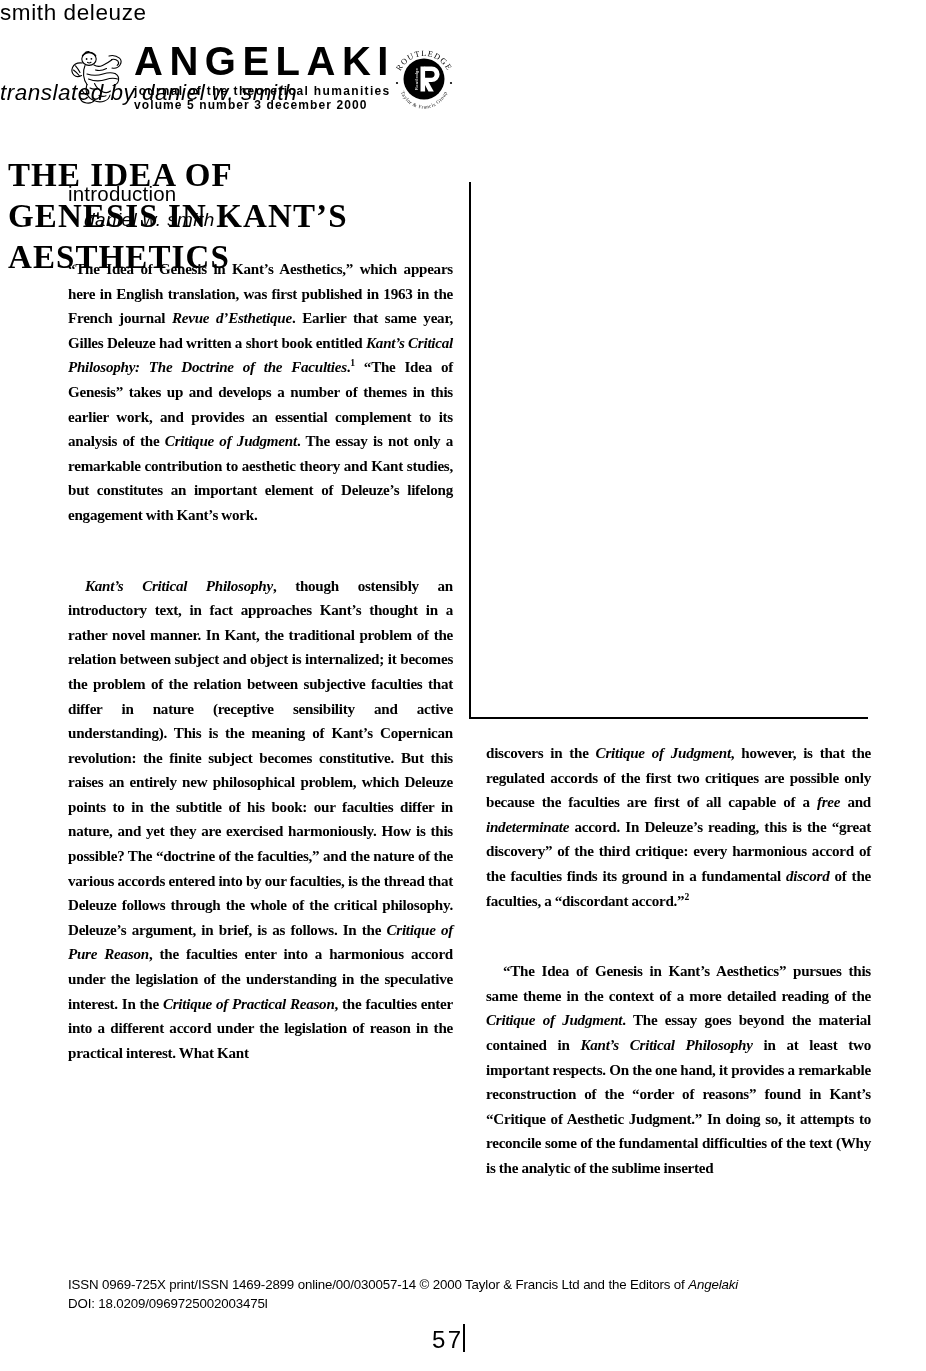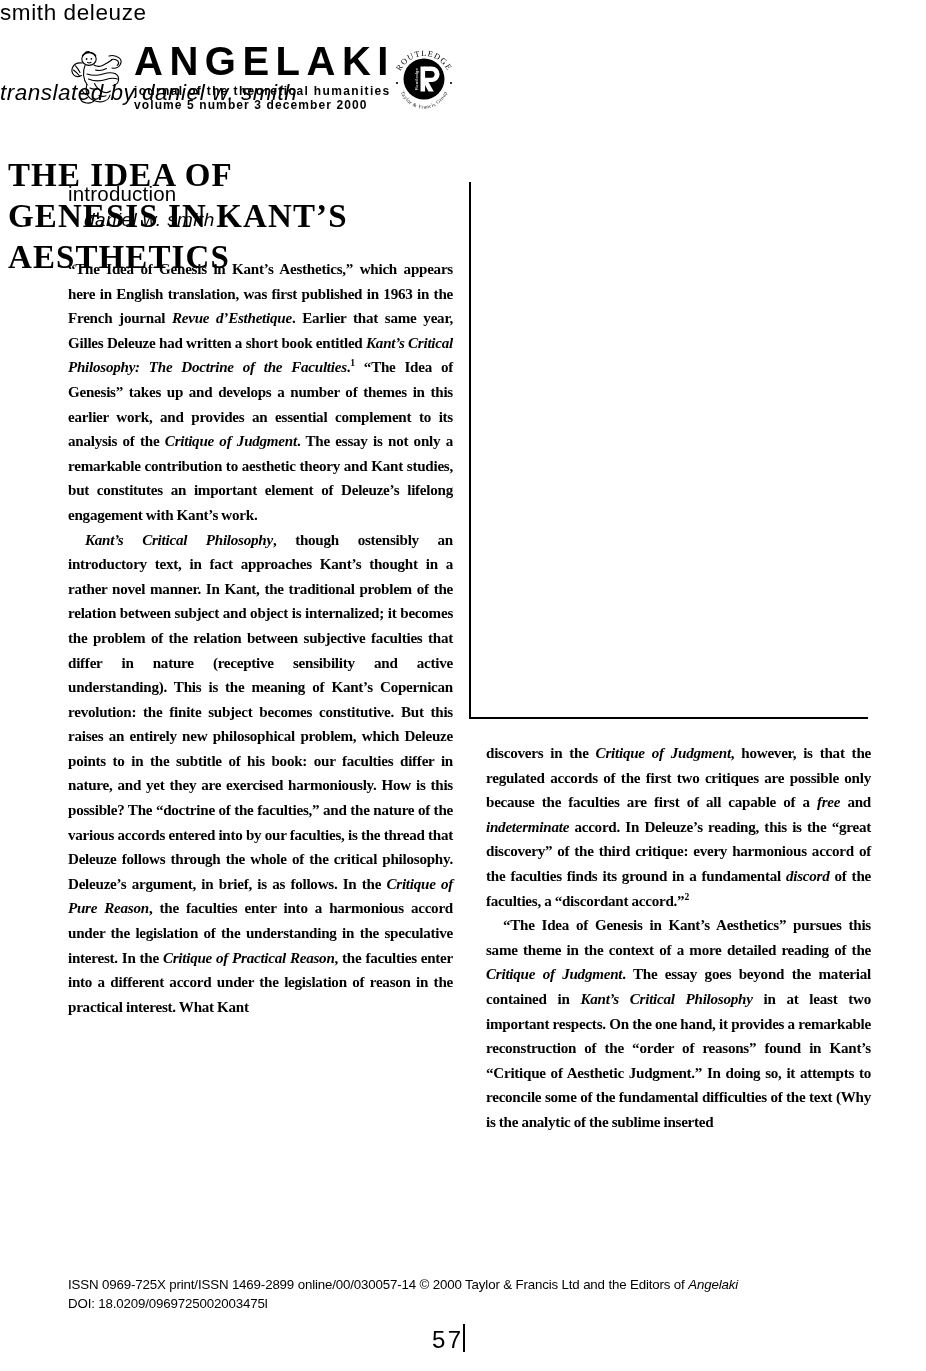--- a/index.html
+++ b/index.html
@@ -125,21 +125,21 @@
     font-family: Liberation Serif, serif;
     font-weight: bold;
     font-size: 15.1px;
     line-height: 24.6px;
     text-align: justify;
     margin: 0;
     letter-spacing: -0.25px;
     word-spacing: -0.3px;
     -webkit-font-smoothing: none;
   }
-  .body-par + .body-par { text-indent: 17px; }
+  .body-par + .body-par { text-indent: 17px; margin-top: 46px; }
   .body-par i, .body-par em { font-style: italic; }
   .body-par sup {
     font-size: 9.6px;
     vertical-align: super;
     line-height: 0;
   }
 
   
   #article-author {
     font-family: "Liberation Sans", sans-serif;

